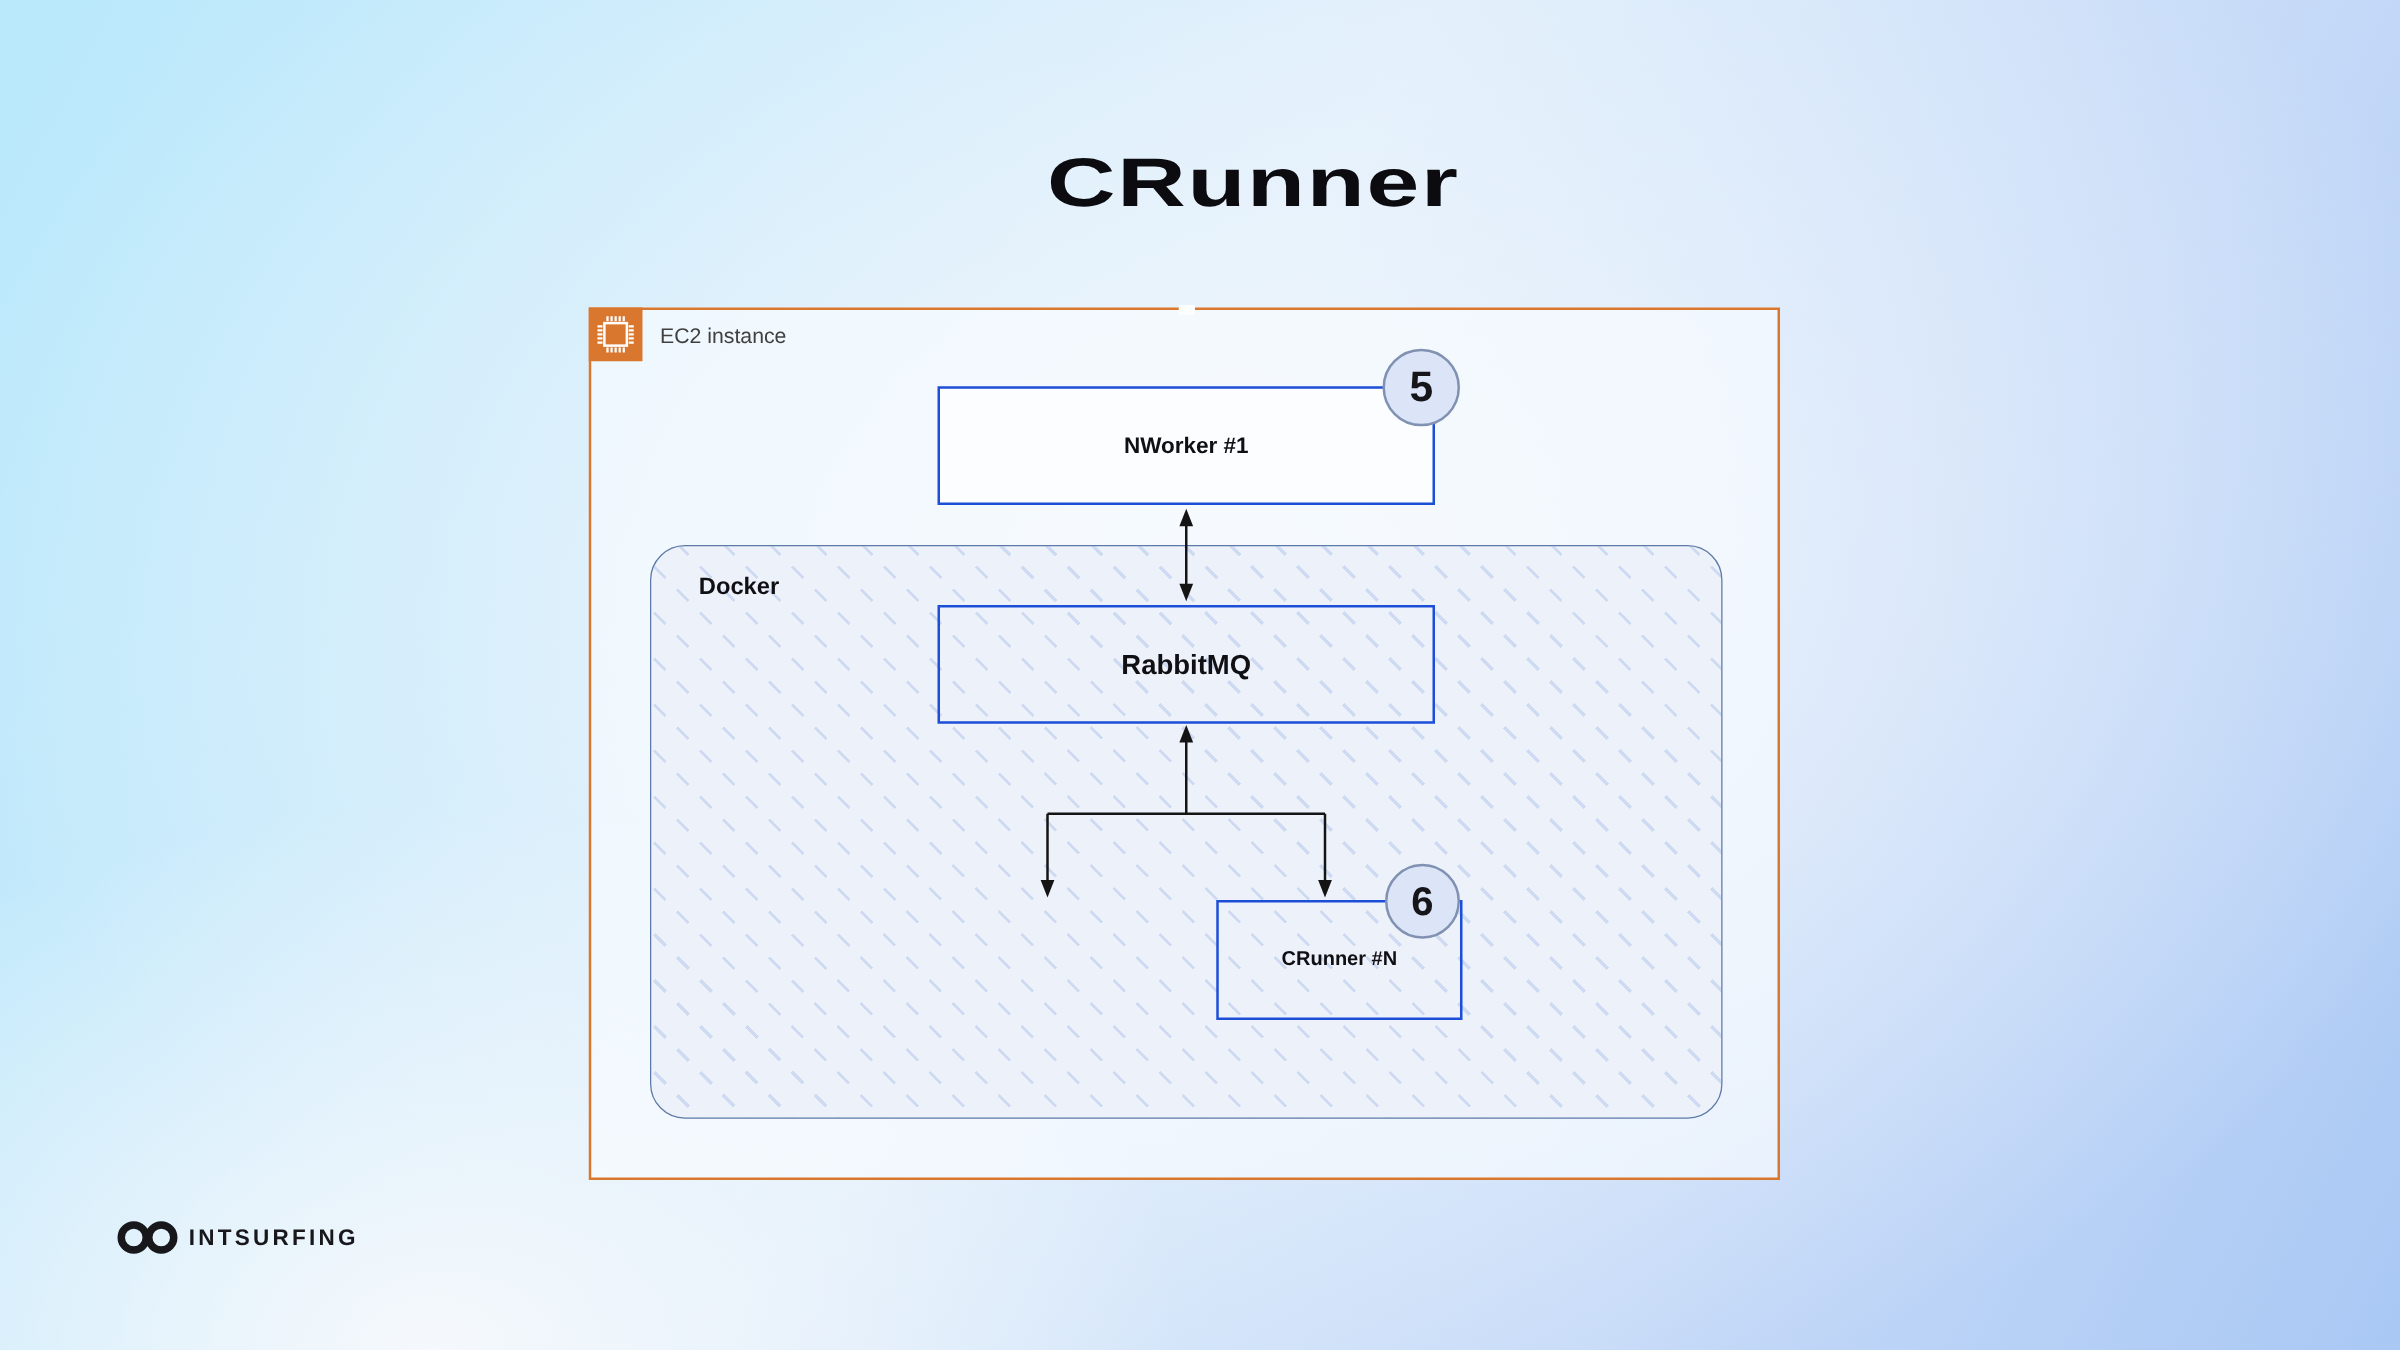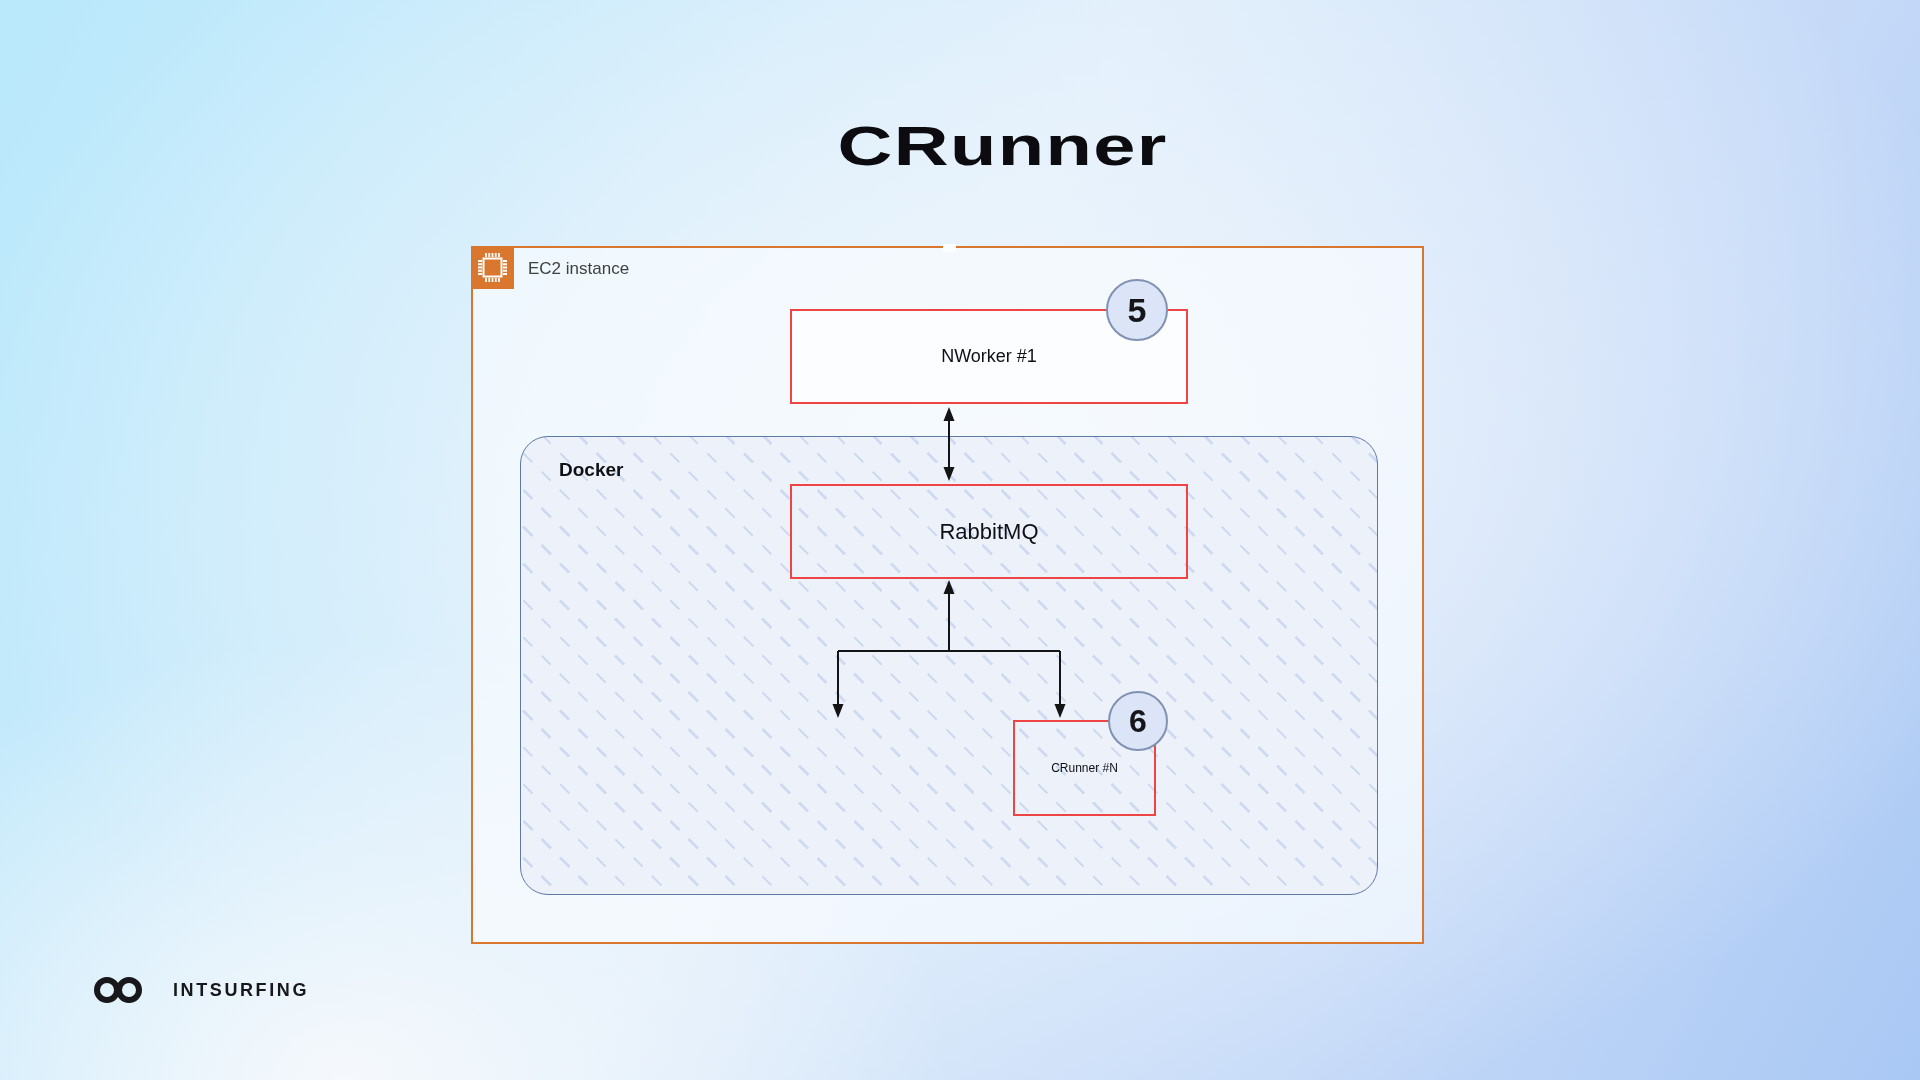--- a/index.html
+++ b/index.html
@@ -42,44 +42,44 @@
     background-image:
       repeating-linear-gradient(135deg, #ecf1fa 0 13px, rgba(236,241,250,0) 13px 26px),
       repeating-linear-gradient(45deg, rgba(150,175,225,0.34) 0 2.5px, rgba(150,175,225,0) 2.5px 26px);
   }
   .docker-label{
     position:absolute; left:38px; top:22px; font-size:19px; font-weight:700; color:#101014;
   }
 
   
   .node{
-    position:absolute; border:2px solid #ef4444;
+    position:absolute; border:2px solid #1d4ed8;
     display:flex; align-items:center; justify-content:center;
-    font-weight:400; color:#101014;margin-left:40px;
+    font-weight:700; color:#101014;
   }
   .nworker { left:750px; top:309px; width:398px; height:95px; font-size:18px; background:rgba(253,254,255,0.72); }
   .rabbitmq{ left:750px; top:484px; width:398px; height:95px; font-size:22px; background:transparent; }
   .crunner1{ left:751px; top:720px; width:175px; height:96px; font-size:16px; background:transparent; }
-  .crunnern{ left:973px; top:720px; width:143px; height:96px; font-size:12px; background:transparent; }
+  .crunnern{ left:973px; top:720px; width:197px; height:96px; font-size:16px; background:transparent; }
 
   
   .badge{
     position:absolute; border-radius:50%;
     background:#dbe5f7; border:2px solid #8091b2;
     display:flex; align-items:center; justify-content:center;
     font-weight:700; color:#16161a;
   }
   .badge5{ left:1106px; top:279px; width:62px; height:62px; font-size:34px; }
   .badge6{ left:1108px; top:691px; width:60px; height:60px; font-size:32px; }
 
   
   .edges{ position:absolute; left:0; top:0; width:1920px; height:1080px; pointer-events:none; }
 
   
-  .brand{ position:absolute; left:92px; top:974px; display:flex; align-items:center; gap:27px; }
+  .brand{ position:absolute; left:92px; top:974px; display:flex; align-items:center; gap:5px; }
   .brand-text{ font-size:18px; font-weight:700; letter-spacing:2.6px; color:#17171c; }
 </style>
 </head>
 <body>
 
 <div class="stage">
 
   <div class="title-wrap">
     <span class="title">CRunner</span>
   </div>

